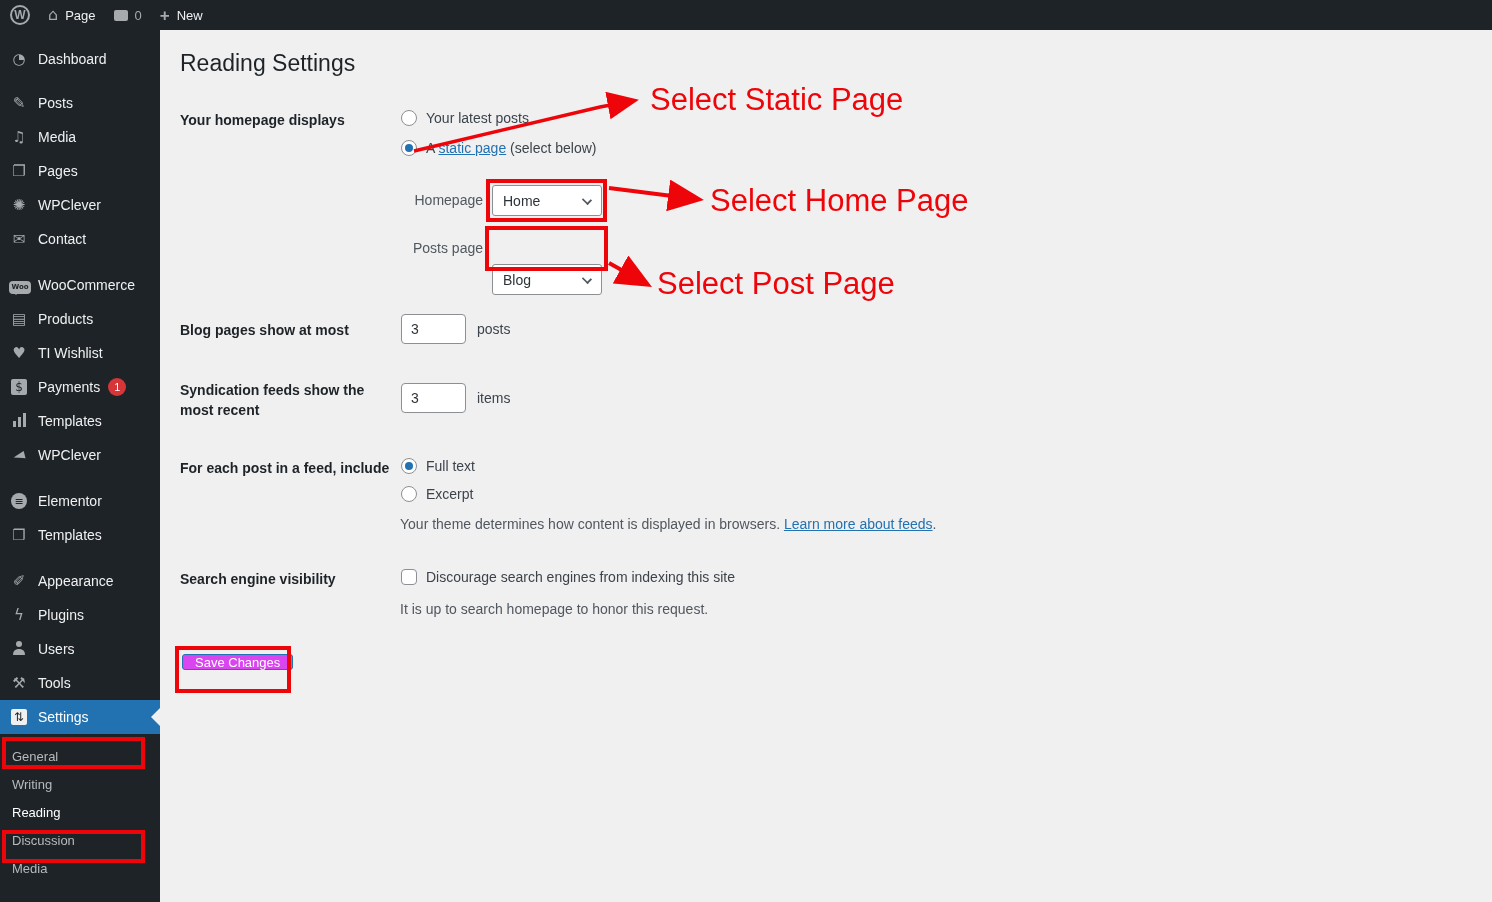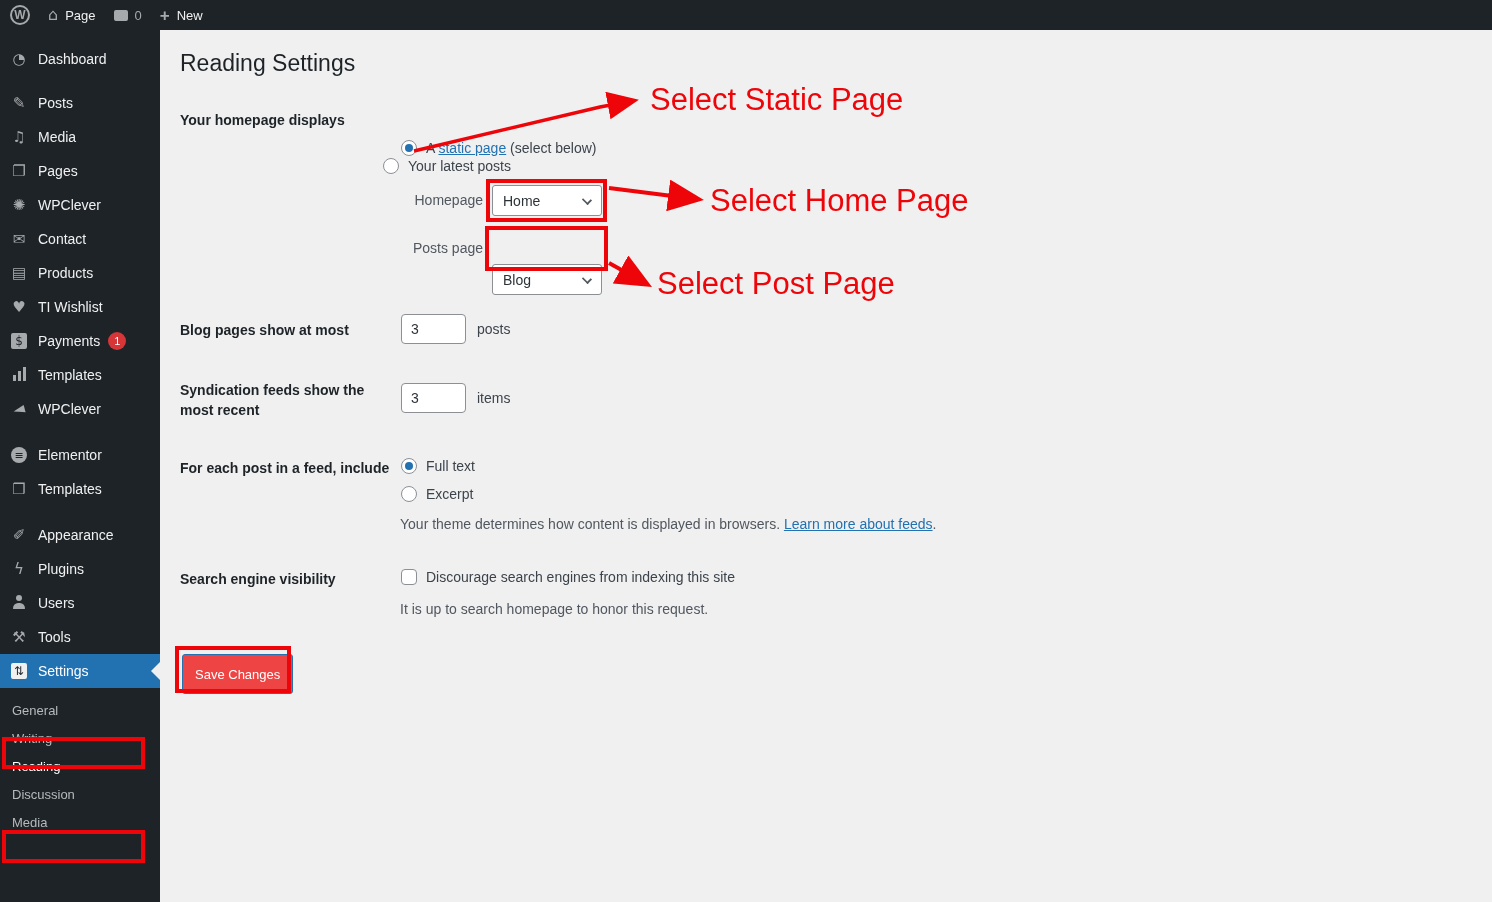--- a/index.html
+++ b/index.html
@@ -62,22 +62,22 @@
   a.link { color:#2271b1; text-decoration:underline; cursor:pointer; }
   .select { background:#fff; border:1px solid #8c8f94; border-radius:3px; width:110px; height:31px;
             display:flex; align-items:center; padding:0 10px; font-size:14px; color:#2c3338; position:relative; cursor:pointer; }
   .select .chev { position:absolute; right:10px; top:10px; width:8px; height:8px; border-right:2px solid #50575e;
                   border-bottom:2px solid #50575e; transform:rotate(45deg) scale(1,0.8); }
   .mini-label { font-size:14px; color:#50575e; display:inline-block; width:84px; text-align:right; }
   input.num { width:65px; height:30px; border:1px solid #8c8f94; border-radius:4px; background:#fff;
               font-size:14px; color:#2c3338; padding:0 0 0 9px; font-family:"Liberation Sans",sans-serif; }
   .unit { font-size:14px; color:#3c434a; }
   .desc { font-size:14px; color:#50575e; }
-  .btn-primary { background:#ef4444; border:1px solid #2271b1; border-radius:3px; color:#fff; font-size:13px;
-                 height:40px; padding:0 12px; cursor:pointer; font-family:"Liberation Sans",sans-serif; }
+  .btn-primary { background:#d946ef; border:1px solid #2271b1; border-radius:3px; color:#fff; font-size:13px;
+                 height:16px; padding:0 12px; cursor:pointer; font-family:"Liberation Sans",sans-serif; }
 
   
   .ann-box { position:absolute; border:4px solid #ee0509; pointer-events:none; z-index:6; }
   .ann-text { position:absolute; color:#ee0509; font-size:31px; white-space:nowrap; z-index:6; pointer-events:none; }
   #ann-svg { position:absolute; left:0; top:0; width:1492px; height:902px; z-index:6; pointer-events:none; }
 </style>
 </head>
 <body>
 
 <div id="adminbar">
@@ -116,20 +116,24 @@
     <span>Pages</span>
   </div>
   <div class="mi">
     <span class="ico">✺</span>
     <span>WPClever</span>
   </div>
   <div class="mi">
     <span class="ico">✉</span>
     <span>Contact</span>
   </div>
+  <div class="mi gap">
+    <span class="ico"><span class="woo-bubble">Woo</span></span>
+    <span>WooCommerce</span>
+  </div>
   <div class="mi">
     <span class="ico">▤</span>
     <span>Products</span>
   </div>
   <div class="mi">
     <span class="ico">♥</span>
     <span>TI Wishlist</span>
   </div>
   <div class="mi">
     <span class="ico"><span class="settings-box" style="background:#a7aaad">$</span></span>
@@ -193,21 +197,21 @@
         <span>Media</span>
       </div>
   </div>
 </div>
 
 <div id="content"></div>
 
 <h1 class="abs" style="left:180px; top:50px;">Reading Settings</h1>
 
 <div class="abs flabel" style="left:180px; top:111px; width:210px;">Your homepage displays</div>
-<div class="abs optrow" style="left:383px; top:110px;margin-top:48px;">
+<div class="abs optrow" style="left:401px; top:110px;">
   <span class="radio"></span>
   <span class="opt-text">Your latest posts</span>
 </div>
 <div class="abs optrow" style="left:401px; top:140px;">
   <span class="radio checked"></span>
   <span class="opt-text"><span>A </span><a class="link">static page</a><span> (select below)</span></span>
 </div>
 
 <span class="abs mini-label" style="left:399px; top:192px;">Homepage</span>
 <div class="abs select" style="left:492px; top:185px;">

